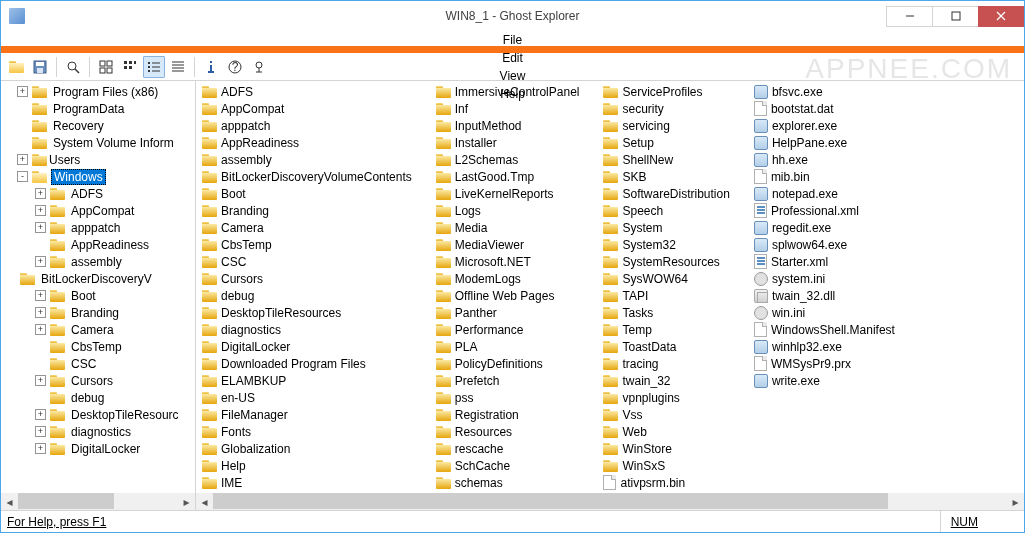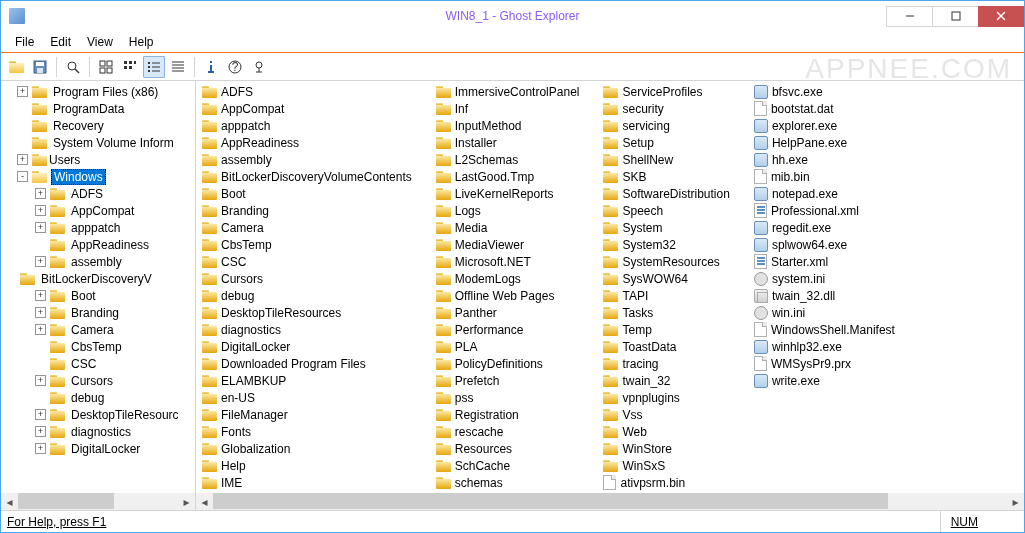--- a/index.html
+++ b/index.html
@@ -1,29 +1,29 @@
 <!DOCTYPE html>
 <html><head>
 <meta charset="utf-8">
 <style>
   * { box-sizing: border-box; margin: 0; padding: 0; font-family: "Segoe UI", Tahoma, sans-serif; font-size: 12px; }
   body { background: #fff; width: 1025px; height: 533px; border: 1px solid #4ea6ea; display: flex; flex-direction: column; overflow: hidden; position: relative; }
 
   
   .titlebar { height: 30px; background: #fff; display: flex; align-items: center; position: relative; }
   .titlebar .icon { width: 16px; height: 16px; margin-left: 8px; background: linear-gradient(135deg,#9dc1e6,#5a8fd4); border-radius: 1px; }
-  .titlebar .title { position: absolute; left: 50%; transform: translateX(-50%); color: #8b5cf6; }
+  .titlebar .title { position: absolute; left: 50%; transform: translateX(-50%); color: #404040; }
   .winbtns { margin-left: auto; display: flex; height: 21px; }
   .winbtn { width: 46px; display: flex; align-items: center; justify-content: center; font-family: Arial; }
   .winbtn.mini, .winbtn.maxi { background: #fff; border: 1px solid #d4d4d4; border-right: none; }
   .winbtn.close { background: #c75050; color: #fff; border: 1px solid #c75050; }
   .winbtn svg { display: block; }
 
   
-  .menubar { height: 22px; display: flex; align-items: center; padding: 0 6px; border-bottom: 1px solid #f97316; }
+  .menubar { height: 22px; display: flex; align-items: center; padding: 0 6px; border-bottom: 7px solid #f97316; flex-direction: column; }
   .menubar span { padding: 2px 8px; }
 
   
   .toolbar { height: 28px; display: flex; align-items: center; padding: 1px 4px; border-bottom: 1px solid #d4d4d4; gap: 2px; }
   .tbtn { width: 22px; height: 22px; display: flex; align-items: center; justify-content: center; border-radius: 1px; }
   .tbtn.active { border: 1px solid #8ab4df; background: #d6e9fa; }
   .tsep { width: 1px; height: 20px; background: #d4d4d4; margin: 0 3px; }
 
   
   .watermark { position: absolute; right: 12px; top: 52px; color: #e6e6e6; font-size: 28px; font-weight: 300; letter-spacing: 2px; pointer-events: none; font-family: Arial; }
@@ -474,25 +474,25 @@
         <div class="li">
           <span class="icon ico-folder"></span>
           <span>pss</span>
         </div>
         <div class="li">
           <span class="icon ico-folder"></span>
           <span>Registration</span>
         </div>
         <div class="li">
           <span class="icon ico-folder"></span>
+          <span>Resources</span>
+        </div>
+        <div class="li">
+          <span class="icon ico-folder"></span>
           <span>rescache</span>
-        </div>
-        <div class="li">
-          <span class="icon ico-folder"></span>
-          <span>Resources</span>
         </div>
         <div class="li">
           <span class="icon ico-folder"></span>
           <span>SchCache</span>
         </div>
         <div class="li">
           <span class="icon ico-folder"></span>
           <span>schemas</span>
         </div>
         <div class="li">

